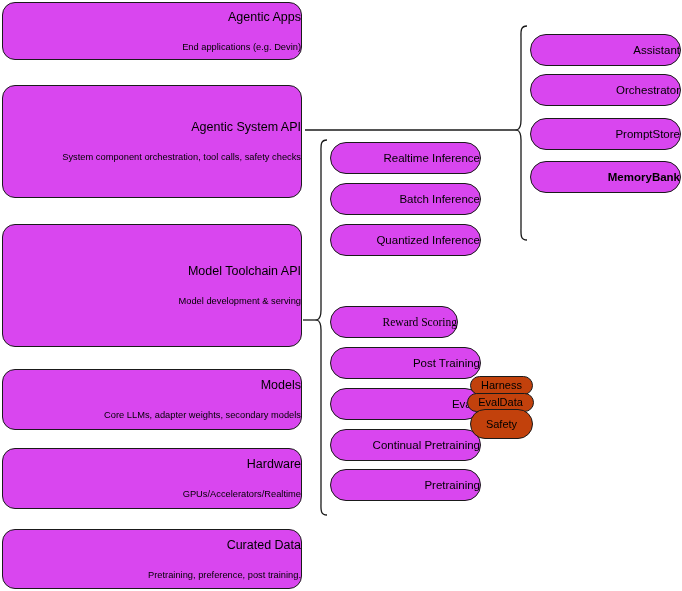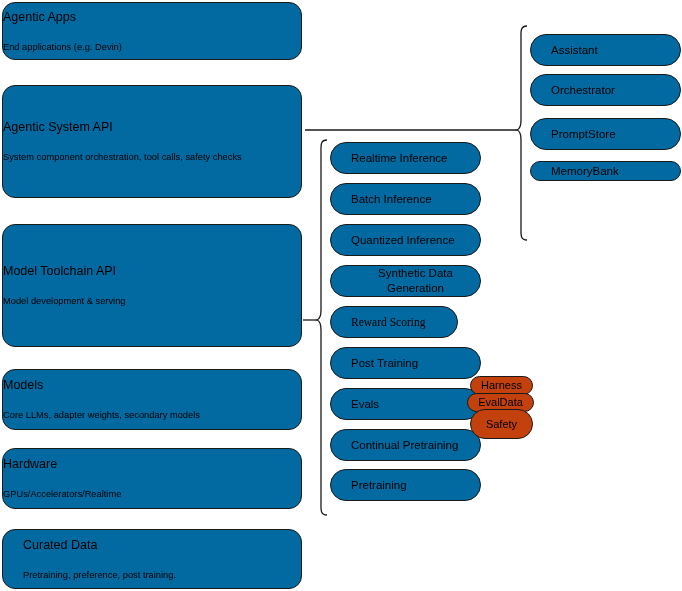--- a/index.html
+++ b/index.html
@@ -18,24 +18,24 @@
   #canvas {
     position: absolute;
     left: 0; top: 0;
     width: 682px;
     height: 591px;
   }
   .box {
     position: absolute;
     box-sizing: border-box;
     border: 1.3px solid #1a1a1a;
-    background: #0369a1;
+    background: #d946ef;
     display: flex;
     flex-direction: column;
-    align-items: flex-start;
+    align-items: flex-end;
     justify-content: center;
     text-align: center;
   }
   
   .layer {
     border-radius: 13px;
   }
   .layer .title {
     font-size: 12.5px;
     line-height: 16px;
@@ -119,23 +119,20 @@
 
   <div class="box cap" style="left:330px; top:142px; width:151px; height:32px;">
     <span>Realtime Inference</span>
   </div>
   <div class="box cap" style="left:330px; top:183px; width:151px; height:32px;">
     <span>Batch Inference</span>
   </div>
   <div class="box cap" style="left:330px; top:224px; width:151px; height:32px;">
     <span>Quantized Inference</span>
   </div>
-  <div class="box cap" style="left:330px; top:265px; width:151px; height:32px;">
-    <span>Synthetic Data Generation</span>
-  </div>
   <div class="box cap" style="left:330px; top:306px; width:128px; height:32px;font-family:Liberation Serif, serif;">
     <span>Reward Scoring</span>
   </div>
   <div class="box cap" style="left:330px; top:347px; width:151px; height:32px;">
     <span>Post Training</span>
   </div>
   <div class="box cap" style="left:330px; top:388px; width:151px; height:32px;">
     <span>Evals</span>
   </div>
   <div class="box cap" style="left:330px; top:429px; width:151px; height:32px;">
@@ -157,21 +154,21 @@
 
   <div class="box cap" style="left:530px; top:34px; width:151px; height:32px;">
     <span>Assistant</span>
   </div>
   <div class="box cap" style="left:530px; top:74px; width:151px; height:32px;">
     <span>Orchestrator</span>
   </div>
   <div class="box cap" style="left:530px; top:118px; width:151px; height:32px;">
     <span>PromptStore</span>
   </div>
-  <div class="box cap" style="left:530px; top:161px; width:151px; height:20px;">
+  <div class="box cap" style="left:530px; top:161px; width:151px; height:32px;font-weight:bold;">
     <span>MemoryBank</span>
   </div>
 
   <svg class="overlay" viewBox="0 0 682 591">
 
     <line x1="305" y1="130" x2="517" y2="130"></line>
 
     <path d="M 527 26
              C 520 26, 521 32, 521 38
              L 521 120

